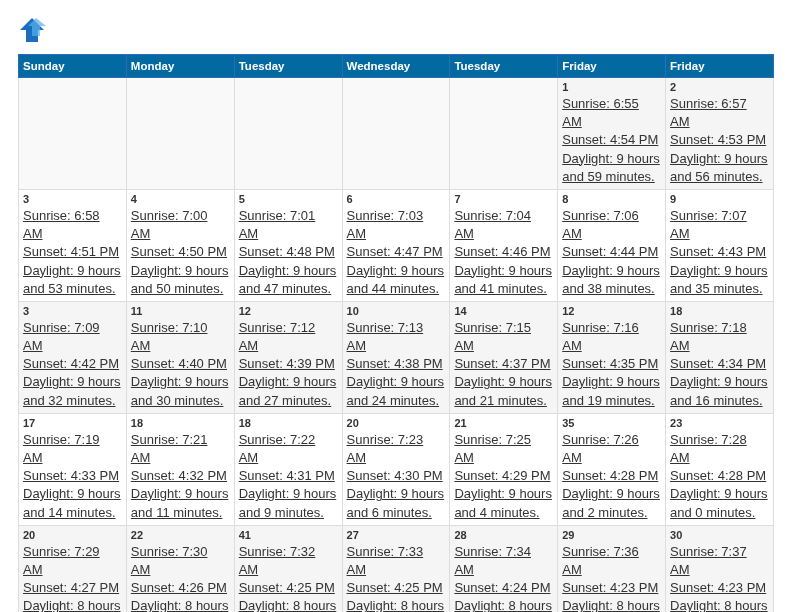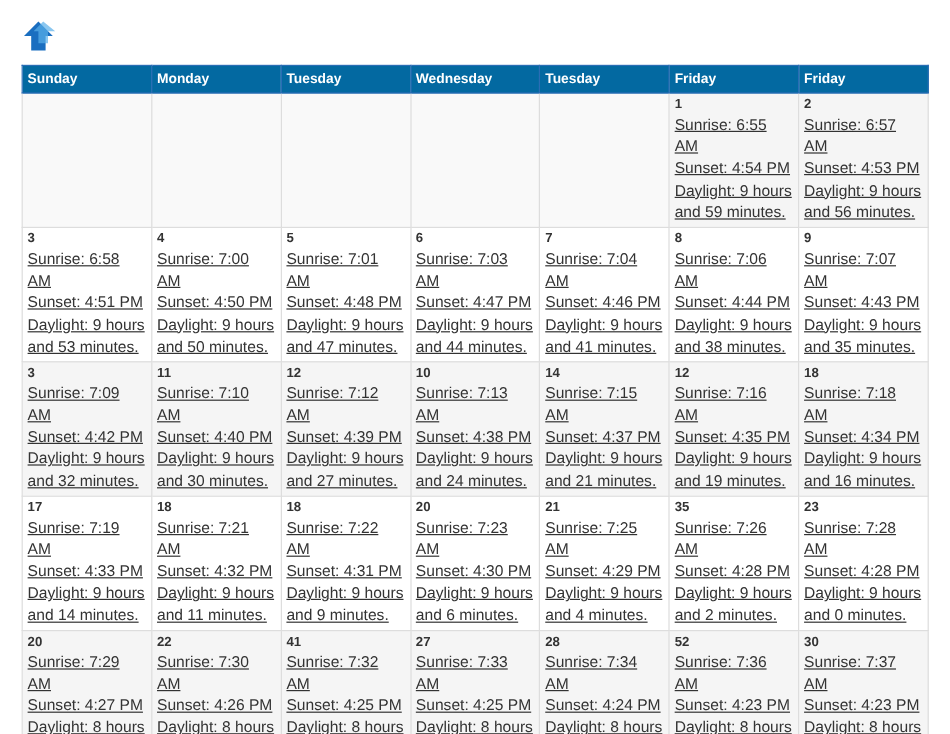--- a/index.html
+++ b/index.html
@@ -258,21 +258,21 @@
           </td>
           <td>
             <span class="day-num">27</span>
             <div class="day-info">Sunrise: 7:33 AM<br>Sunset: 4:25 PM<br>Daylight: 8 hours and 51 minutes.</div>
           </td>
           <td>
             <span class="day-num">28</span>
             <div class="day-info">Sunrise: 7:34 AM<br>Sunset: 4:24 PM<br>Daylight: 8 hours and 49 minutes.</div>
           </td>
           <td>
-            <span class="day-num">52</span>
+            <span class="day-num">29</span>
             <div class="day-info">Sunrise: 7:36 AM<br>Sunset: 4:23 PM<br>Daylight: 8 hours and 47 minutes.</div>
           </td>
           <td>
             <span class="day-num">30</span>
             <div class="day-info">Sunrise: 7:37 AM<br>Sunset: 4:23 PM<br>Daylight: 8 hours and 46 minutes.</div>
           </td>
         </tr>
       </tbody>
   </table>
 </div>

